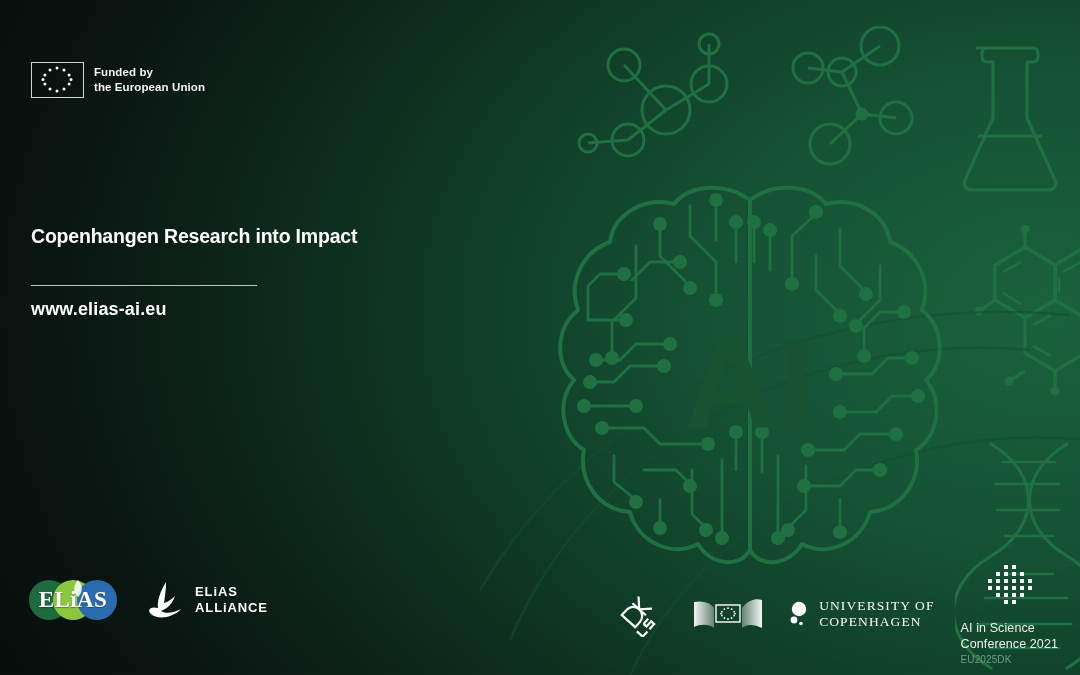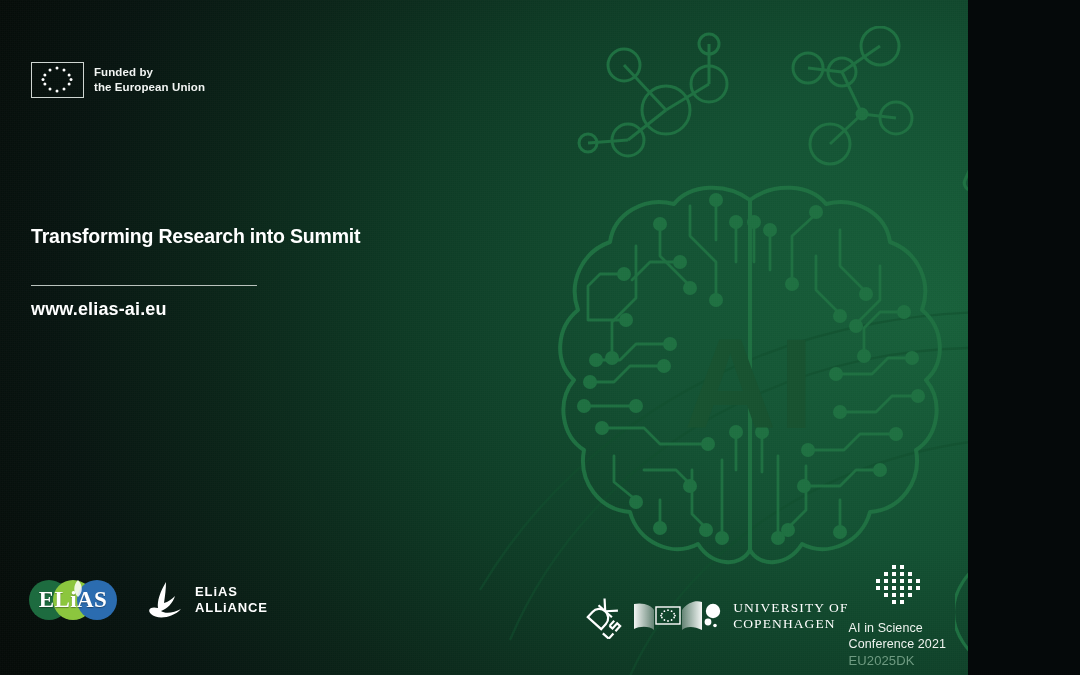--- a/index.html
+++ b/index.html
@@ -3,21 +3,21 @@
 <meta charset="utf-8">
 <style>
   * { margin:0; padding:0; box-sizing:border-box; }
   html,body { width:1080px; height:675px; overflow:hidden; }
   body {
     font-family:"Liberation Sans", sans-serif;
     background:#05090a;
   }
   #banner {
     position:relative;
-    width:968px; height:675px;
+    width:1080px; height:675px;
     overflow:hidden;
     background:
       radial-gradient(120% 135% at 97% 46%, #17603a 0%, #125032 26%, #0d3a24 46%, #0a2418 62%, #071410 76%, #050b08 88%, #040807 100%);
   }
   
   #grain {
     position:absolute; inset:0;
     background-image:
       repeating-linear-gradient(0deg, rgba(255,255,255,.012) 0 1px, rgba(0,0,0,0) 1px 2px),
       repeating-linear-gradient(90deg, rgba(255,255,255,.010) 0 1px, rgba(0,0,0,0) 1px 2px);
@@ -96,33 +96,33 @@
   }
   .alliance { display:flex; align-items:center; gap:9px; }
   .alliance-text {
     color:#ffffff; font-size:13px; font-weight:bold;
     line-height:1.22; letter-spacing:.9px; white-space:pre-line;
   }
 
   
   .right-logos {
     position:absolute; right:22px; top:563px;
-    display:flex; align-items:center; 
+    display:flex; align-items:center; gap:26px;
   }
   .partner { display:flex; align-items:center; }
   .ucph { display:flex; align-items:center; gap:7px; }
   .ucph-text {
     color:#ffffff; font-family:"Liberation Serif", serif;
     font-size:13.5px; line-height:1.18;
     letter-spacing:1.1px; white-space:pre-line;
   }
   .ais { display:flex; align-items:center; gap:11px;flex-direction:column; }
   .ais-text { line-height:1.3; }
   .ais-text .l1, .ais-text .l2 { color:#eef3ef; font-size:12.5px; letter-spacing:.1px; }
-  .ais-text .l3 { color:#6f9b82; font-size:13px; letter-spacing:.1px; }
+  .ais-text .l3 { color:#6f9b82; font-size:10px; letter-spacing:.1px; }
 </style>
 </head>
 <body>
 
 <div id="banner">
 
   <div id="artwork">
 
     <svg style="left:566px; top:18px;" width="190" height="160" viewBox="0 0 190 160">
       <g fill="none" stroke="#1d6f40" stroke-width="3">
@@ -339,21 +339,21 @@
           <circle cx="12.9" cy="12" r="1.5"></circle>
           <circle cx="18" cy="6.9" r="1.5"></circle>
         </g>
       </svg>
     </div>
     <div class="funded-text">Funded by
 the European Union</div>
   </div>
 
   <div class="copy">
-    <div class="tagline">Transforming Research into Summit</div>
+    <div class="tagline">Copenhangen Research into Impact</div>
     <div class="rule"></div>
     <div class="url">www.elias-ai.eu</div>
   </div>
 
   <div class="left-logos">
 
     <div class="elias-mark">
       <span class="c c1"></span>
       <span class="c c2"></span>
       <span class="c c3"></span>

